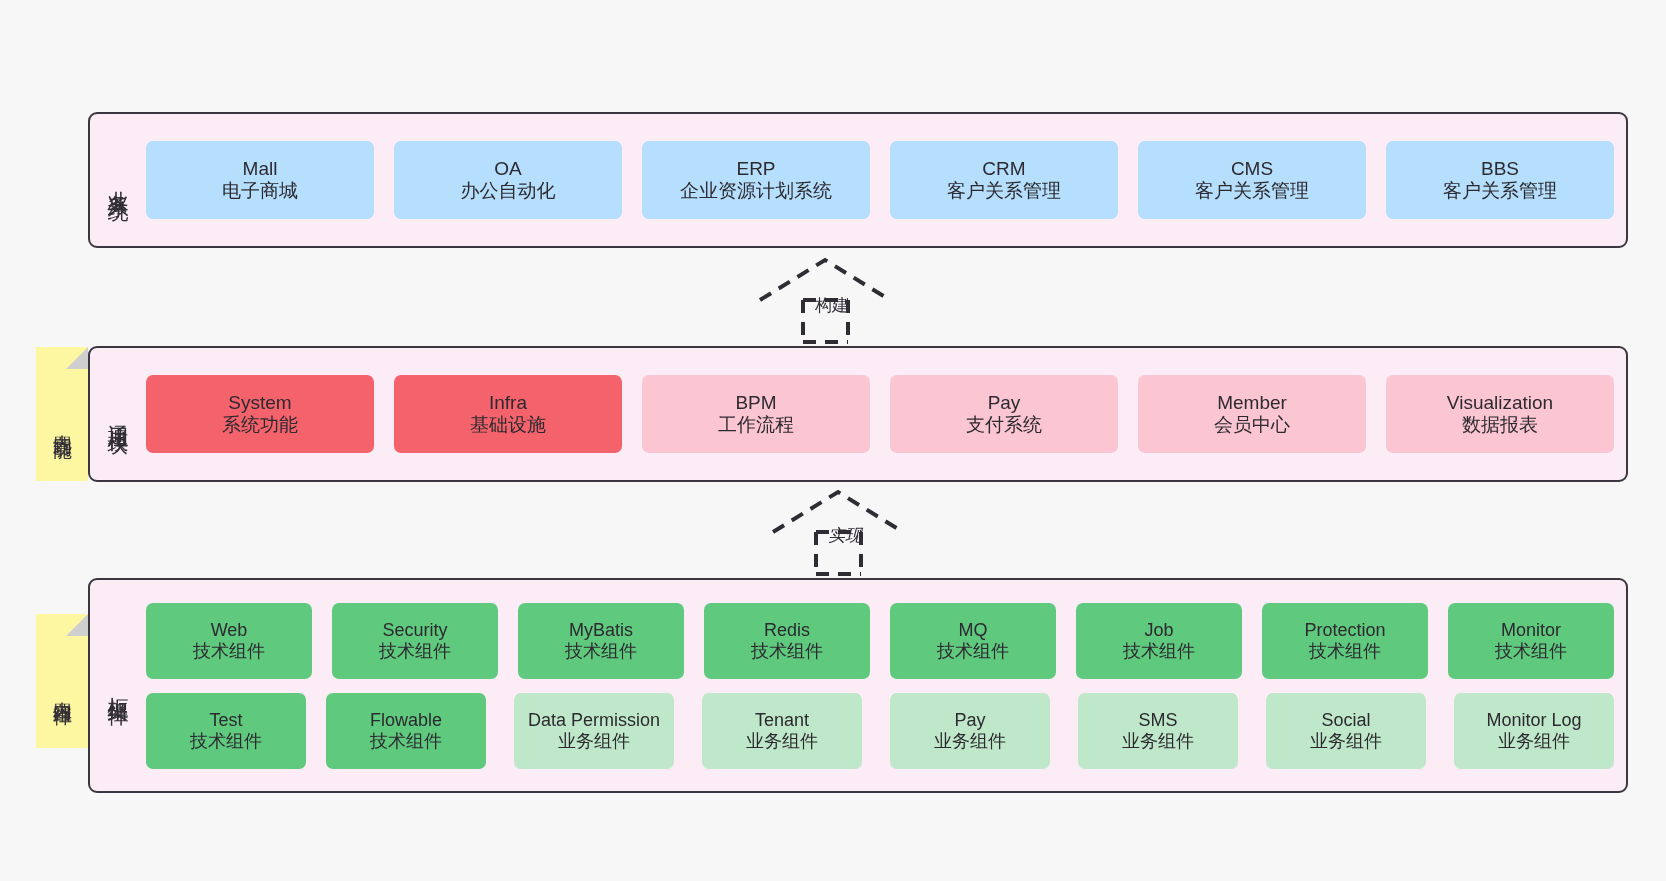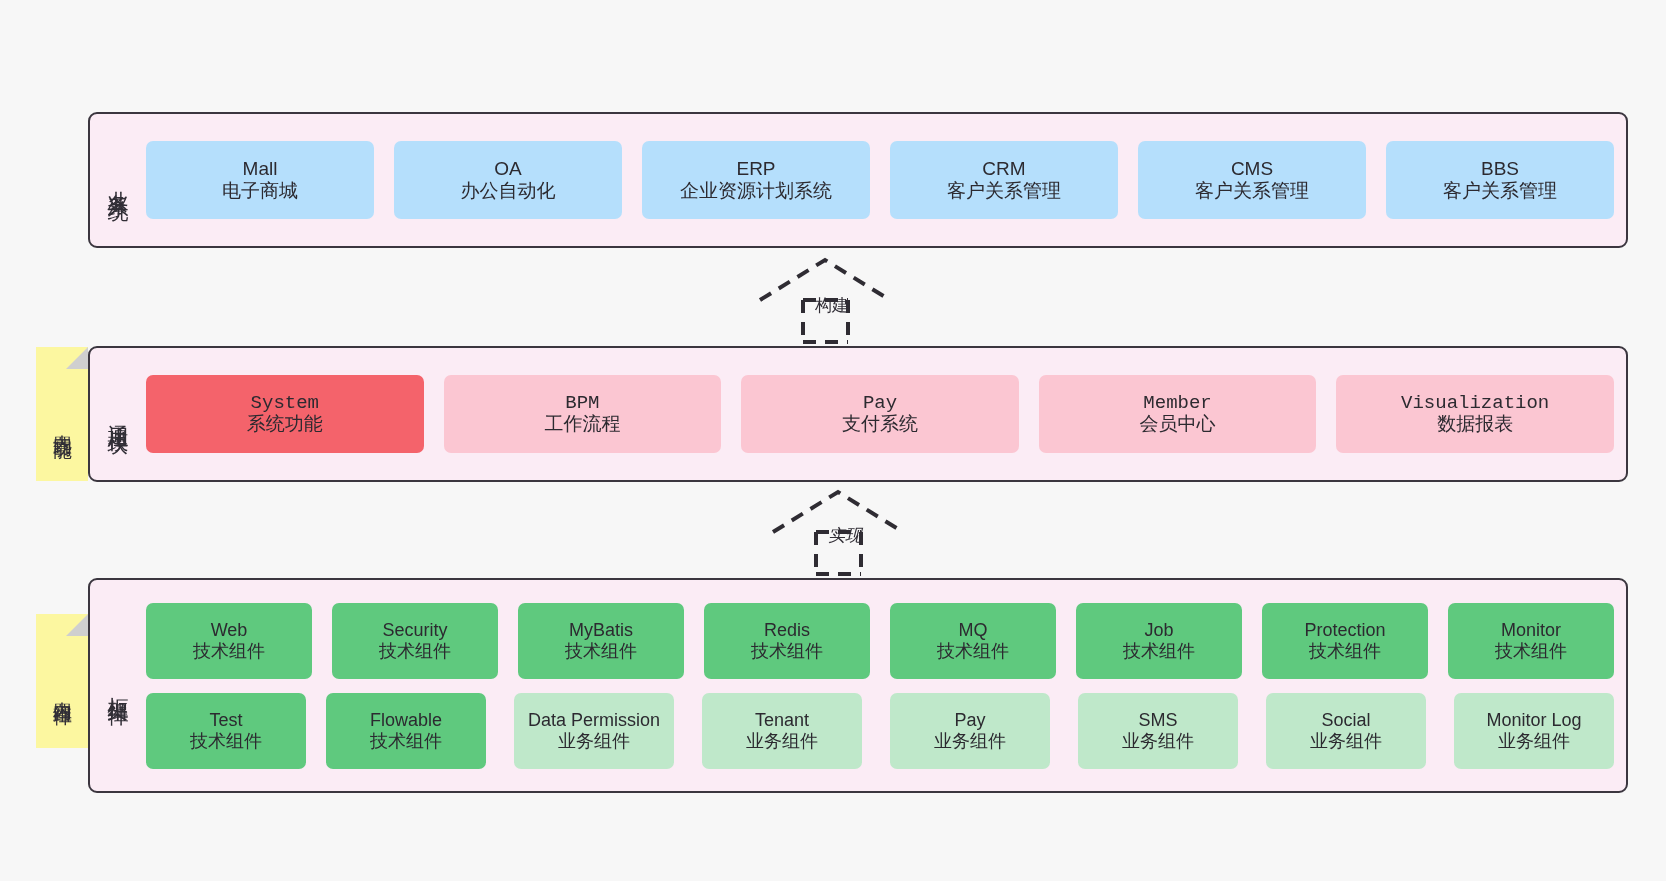--- a/index.html
+++ b/index.html
@@ -54,21 +54,21 @@
     text-align: center;
     color: #2c2a30;
     line-height: 1.16;
     padding: 4px 2px;
     min-width: 0;
   }
   .node .n-title { font-size: 19px; }
   .node .n-sub   { font-size: 19px; }
 
   #layer-business .node { height: 78px; background: #b5dffc; }
-  #layer-modules  .node { height: 78px; font-family: Liberation Mono, monospace; }
+  #layer-modules  .node { height: 78px; }
   .mod-strong { background: #f4636b; }
   .mod-soft   { background: #fbc6d2; }
 
   #layer-framework .node { height: 76px; font-size: 18px; }
   #layer-framework .node .n-title,
   #layer-framework .node .n-sub { font-size: 18px; }
   .fw-tech { background: #5fc97e; }
   .fw-biz  { background: #bfe8ca; margin-left: 8px; }
 
   
@@ -167,20 +167,24 @@
   </div>
 
   <div class="layer" id="layer-modules">
     <div class="layer-title">通用模块</div>
     <div class="layer-body">
       <div class="row">
         <div class="node mod-strong">
           <span class="n-title">System</span>
           <span class="n-sub">系统功能</span>
         </div>
+        <div class="node mod-strong">
+          <span class="n-title">Infra</span>
+          <span class="n-sub">基础设施</span>
+        </div>
         <div class="node mod-soft">
           <span class="n-title">BPM</span>
           <span class="n-sub">工作流程</span>
         </div>
         <div class="node mod-soft">
           <span class="n-title">Pay</span>
           <span class="n-sub">支付系统</span>
         </div>
         <div class="node mod-soft">
           <span class="n-title">Member</span>

